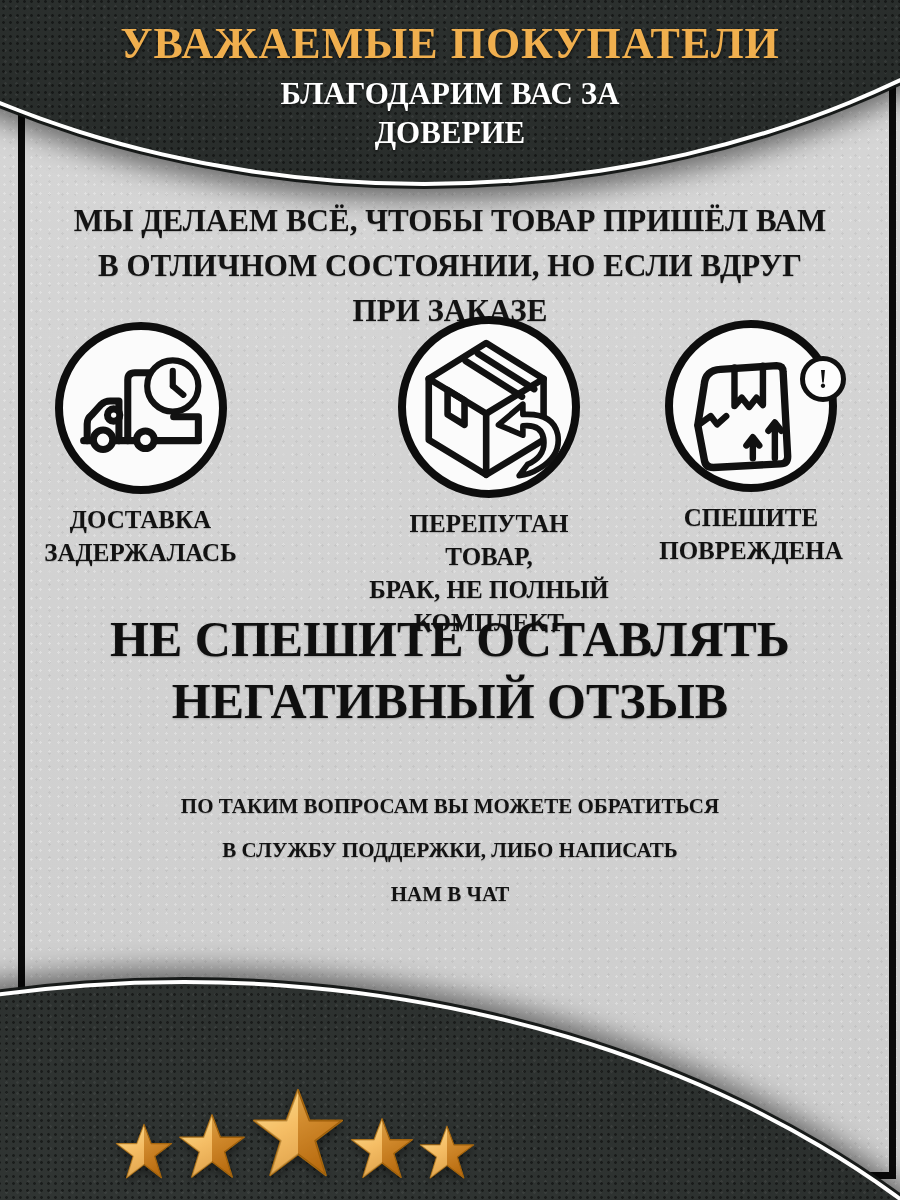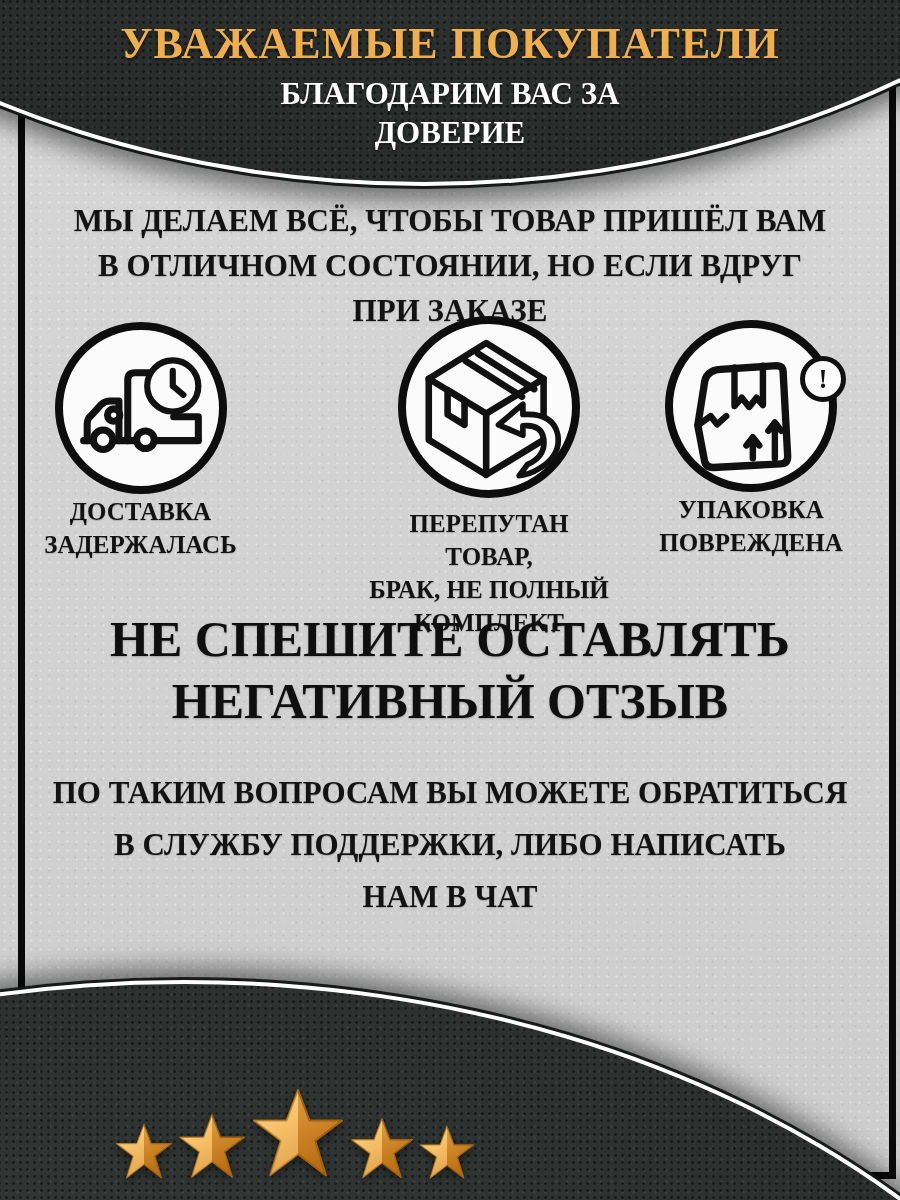--- a/index.html
+++ b/index.html
@@ -35,32 +35,32 @@
   .ellipse-bottom{
     position:absolute;left:-820px;top:980px;width:2000px;height:1440px;
     border-radius:50%;border:4px solid #ffffff;z-index:2;
     box-shadow:0 0 0 3px rgba(18,21,20,.95), 0 -12px 26px rgba(0,0,0,.5);
   }
   .txt{position:absolute;left:0;width:900px;text-align:center;white-space:pre-line;z-index:3;}
   .header-title{top:18px;font-size:44px;letter-spacing:1px;color:#f0af4e;text-shadow:0 2px 4px rgba(0,0,0,.6);}
   .header-sub{top:74px;font-size:31px;line-height:39px;color:#ffffff;text-shadow:0 2px 3px rgba(0,0,0,.55);}
   .intro{top:198px;font-size:31px;line-height:45px;color:#131313;text-shadow:0 1px 1px rgba(0,0,0,.18);}
   .warning-title{top:608px;font-size:50px;line-height:62px;color:#0f0f0f;text-shadow:0 1px 2px rgba(0,0,0,.22);}
-  .support-text{top:767px;font-size:31px;line-height:52px;color:#131313;text-shadow:0 1px 1px rgba(0,0,0,.18);}
+  .support-text{top:784px;font-size:21px;line-height:44px;color:#131313;text-shadow:0 1px 1px rgba(0,0,0,.18);}
   .footer-title{left:0;top:1026px;width:548px;font-size:35px;line-height:44px;color:#ffffff;text-shadow:0 2px 4px rgba(0,0,0,.65);}
   .issue{position:absolute;text-align:center;z-index:3;}
   .issue-1{left:28px;top:322px;width:225px;}
   .issue-2{left:316px;top:316px;width:250px;margin-left:48px;}
   .issue-3{left:635px;top:320px;width:232px;}
   .icon-circle{
     position:relative;width:172px;height:172px;margin:0 auto;border:8px solid #0d0d0d;border-radius:50%;
     background:#fbfbfb;box-sizing:border-box;display:flex;align-items:center;justify-content:center;
   }
   .issue-2 .icon-circle{width:182px;height:182px;}
-  .issue-label{margin-top:1px;font-size:25px;line-height:33px;color:#121212;white-space:pre-line;text-shadow:0 1px 1px rgba(0,0,0,.18);}
+  .issue-label{margin-top:9px;font-size:25px;line-height:33px;color:#121212;white-space:pre-line;text-shadow:0 1px 1px rgba(0,0,0,.18);}
   .issue-2 .issue-label{margin-top:9px;}
   .alert-badge{
     position:absolute;left:127px;top:28px;width:46px;height:46px;border:5px solid #101010;border-radius:50%;
     background:#fdfdfd;box-sizing:border-box;display:flex;align-items:center;justify-content:center;
     font-size:27px;color:#101010;z-index:4;font-family:"Liberation Serif","DejaVu Serif",serif;font-weight:700;
   }
   .stars-row{position:absolute;left:85px;top:1086px;width:420px;display:flex;align-items:flex-end;justify-content:center;gap:3px;z-index:3;}
   .stars-row svg{display:block;filter:drop-shadow(0 4px 4px rgba(0,0,0,.45));}
   .icon-svg{stroke:#111111;fill:none;stroke-linecap:round;stroke-linejoin:round;}
 </style>
@@ -120,21 +120,21 @@
     <div class="icon-circle">
       <svg class="icon-svg" width="156" height="156" viewBox="0 0 170 170" stroke-width="8">
         <path d="M52,45 L113,41 Q120,41 120,48 L125,140 Q125,148 117,148 L44,152 Q35,152 34,143 L27,106 L34,62 Q35,46 52,45 Z"></path>
         <path d="M27,106 L41,96 L48,105 L58,96" stroke-width="7"></path>
         <path d="M67,43 V85 L75,76 L83,86 L91,76 L98,84 V41" stroke-width="7"></path>
         <path d="M87,142 V121 M80,128 L87,119 L94,128" stroke-width="7"></path>
         <path d="M111,142 V105 M104,112 L111,103 L118,112" stroke-width="7"></path>
       </svg>
       <div class="alert-badge">!</div>
     </div>
-    <div class="issue-label">УПАКОВКА
+    <div class="issue-label">СПЕШИТЕ
 ПОВРЕЖДЕНА</div>
   </div>
 
   <div class="txt warning-title">НЕ СПЕШИТЕ ОСТАВЛЯТЬ
 НЕГАТИВНЫЙ ОТЗЫВ</div>
   <div class="txt support-text">ПО ТАКИМ ВОПРОСАМ ВЫ МОЖЕТЕ ОБРАТИТЬСЯ
 В СЛУЖБУ ПОДДЕРЖКИ, ЛИБО НАПИСАТЬ
 НАМ В ЧАТ</div>
 
   <div class="stars-row">

